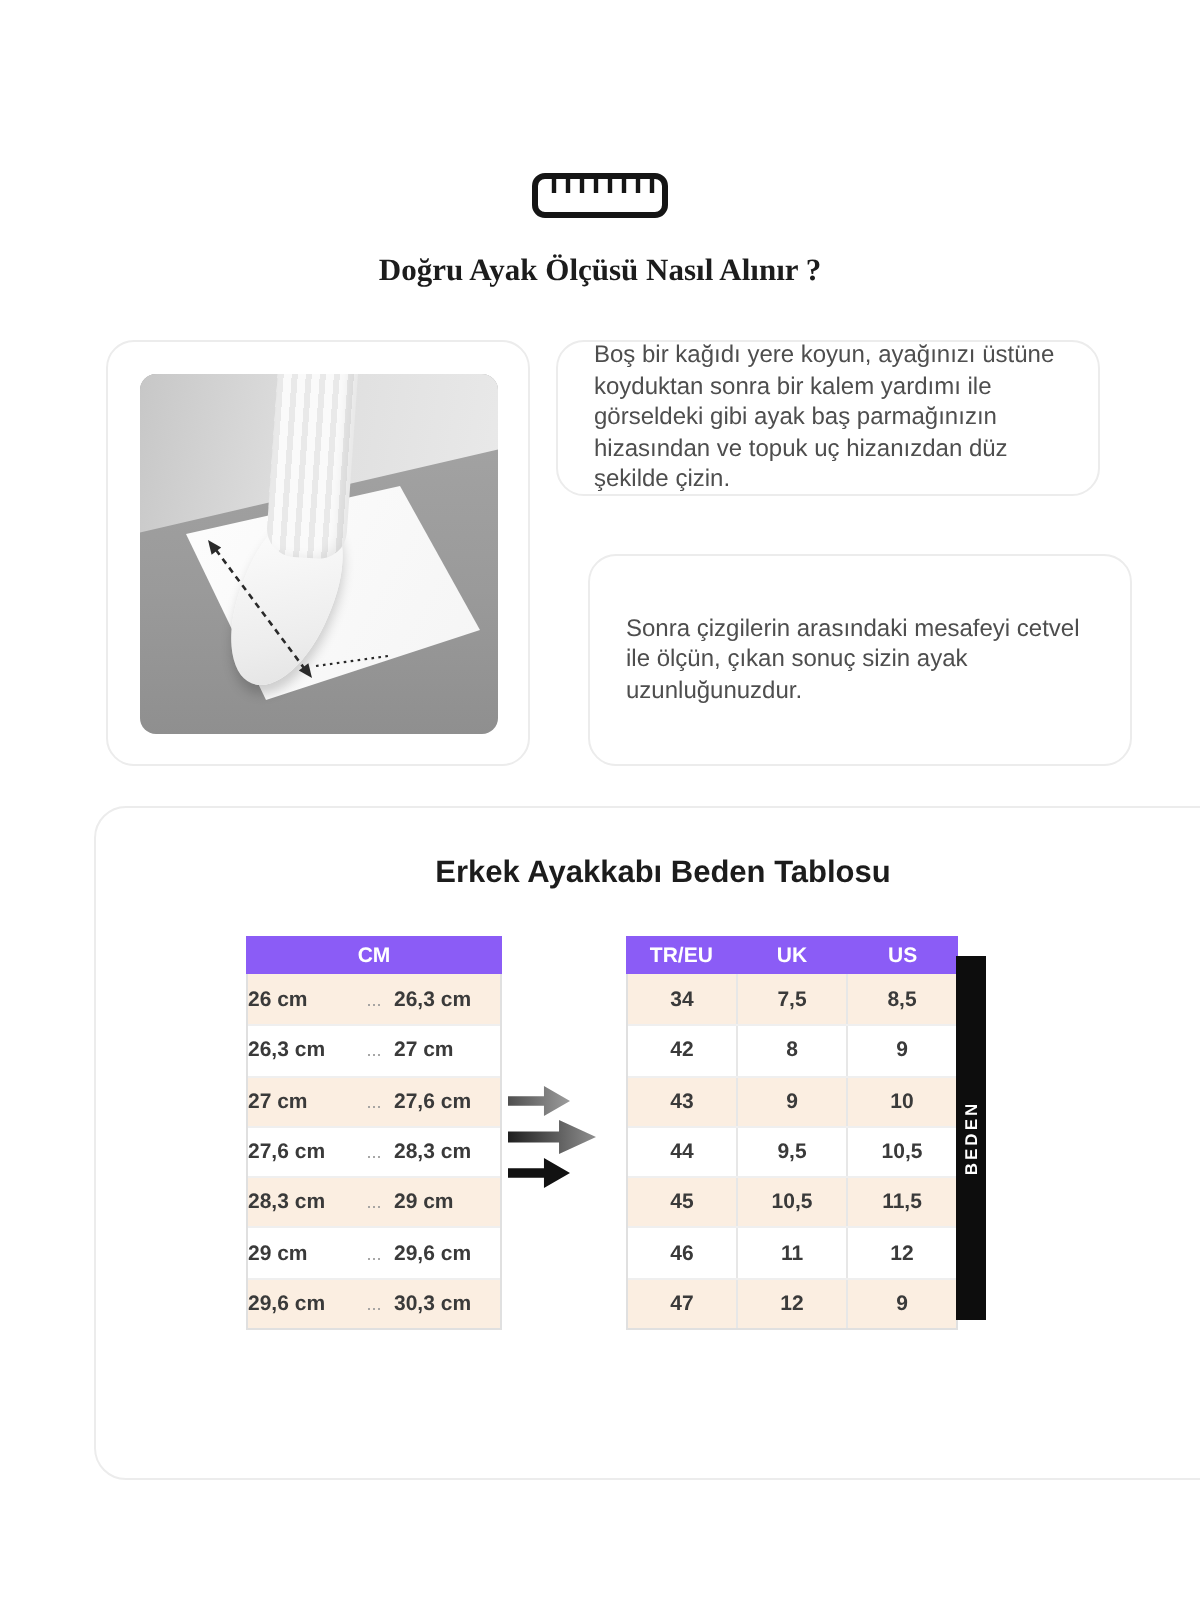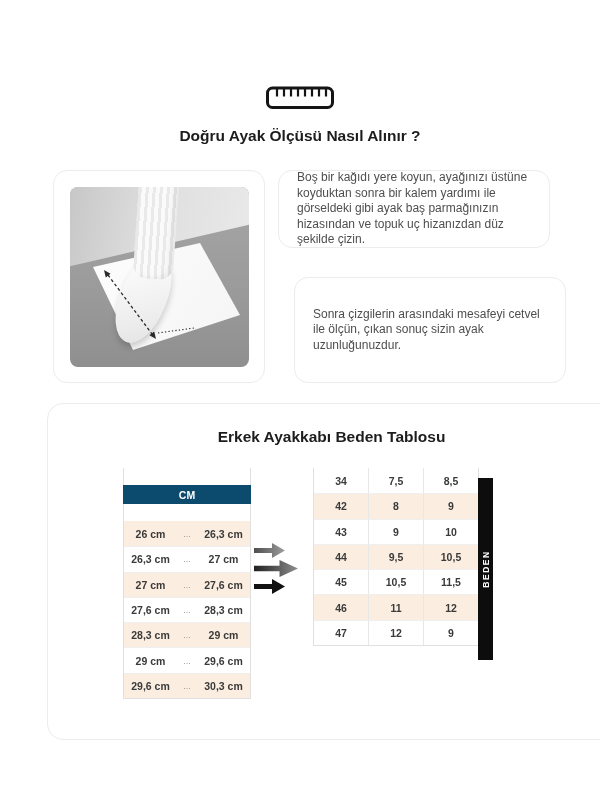--- a/index.html
+++ b/index.html
@@ -5,21 +5,21 @@
   * { margin:0; padding:0; box-sizing:border-box; }
   body { background:#ffffff; }
   .page {
     position:relative; width:600px; height:800px; background:#ffffff;
     font-family:"Liberation Sans", sans-serif; overflow:hidden; margin:0 auto;
   }
   
   .ruler-wrap { position:absolute; left:266px; top:86px; width:68px; height:24px; }
   .page-title {
     position:absolute; left:0; top:127px; width:100%;
-    text-align:center; font-size:15.5px; font-weight:bold; color:#1c1c1c;
+    text-align:center; font-size:15.5px; font-weight:bold; color:#1c1c1c;font-family:Liberation Serif, serif;
   }
   
   .card { position:absolute; background:#fff; border:1px solid #ececec; border-radius:14px; }
   .img-card  { left:53px;  top:170px; width:212px; height:213px; }
   .txt-card1 { left:278px; top:170px; width:272px; height:78px; }
   .txt-card2 { left:294px; top:277px; width:272px; height:106px; }
   .txt-card1, .txt-card2 { display:flex; align-items:center; padding:0 18px; }
   .body-text { font-size:12px; line-height:15.5px; color:#4e4e4e; }
   
   .photo {
@@ -54,30 +54,30 @@
   
   .section-card { left:47px; top:403px; width:569px; height:337px; border-radius:16px; }
   .section-title {
     position:absolute; left:0; top:24px; width:100%;
     text-align:center; font-size:15.5px; font-weight:bold; color:#1c1c1c;
   }
   .tbl { position:absolute; top:64px; border:1px solid #e0e0e0; border-top:none; background:#fff; }
   .cm-tbl   { left:75px;  width:128px; }
   .size-tbl { left:265px; width:166px; }
   .tbl-head {
-    display:flex; align-items:center; height:19px; background:#0c4a6e;
+    display:flex; align-items:center; height:19px; background:#8b5cf6;
     color:#ffffff; font-size:10.5px; font-weight:bold;
-    margin:17px -1px; 
+    margin:0 -1px; 
   }
   .tbl-head.single { justify-content:center; }
   .tbl-head .hcell { flex:1; text-align:center; }
   .trow { display:flex; align-items:center; height:25.3px; font-size:10.5px; font-weight:bold; color:#3a3a3a; }
   .trow:nth-child(even) { background:#fbeee1; }
   .trow + .trow { border-top:1px solid #efefef; }
-  .cm-tbl .cv { flex:1; text-align:center; }
+  .cm-tbl .cv { flex:1; text-align:left; }
   .cm-tbl .csep { width:20px; text-align:center; color:#9a9a9a; font-size:9px; font-weight:normal; }
   .size-tbl .scell { flex:1; text-align:center; }
   .size-tbl .scell + .scell { border-left:1px solid #e7e7e7; align-self:stretch; display:flex; align-items:center; justify-content:center; }
   
   .arrows { position:absolute; left:206px; top:139px; width:48px; }
   .arrow {
     clip-path:polygon(0 34%,58% 34%,58% 0,100% 50%,58% 100%,58% 66%,0 66%);
     margin-bottom:2px;
   }
   .arrow.a1 { width:31px; height:15px; background:linear-gradient(90deg,#4f4f4f,#9d9d9d); }
@@ -181,20 +181,25 @@
       </div>
     </div>
 
     <div class="arrows">
       <div class="arrow a1"></div>
       <div class="arrow a2"></div>
       <div class="arrow a3"></div>
     </div>
 
     <div class="tbl size-tbl">
+      <div class="tbl-head">
+        <span class="hcell">TR/EU</span>
+        <span class="hcell">UK</span>
+        <span class="hcell">US</span>
+      </div>
       <div class="trow">
         <span class="scell">34</span>
         <span class="scell">7,5</span>
         <span class="scell">8,5</span>
       </div>
       <div class="trow">
         <span class="scell">42</span>
         <span class="scell">8</span>
         <span class="scell">9</span>
       </div>

